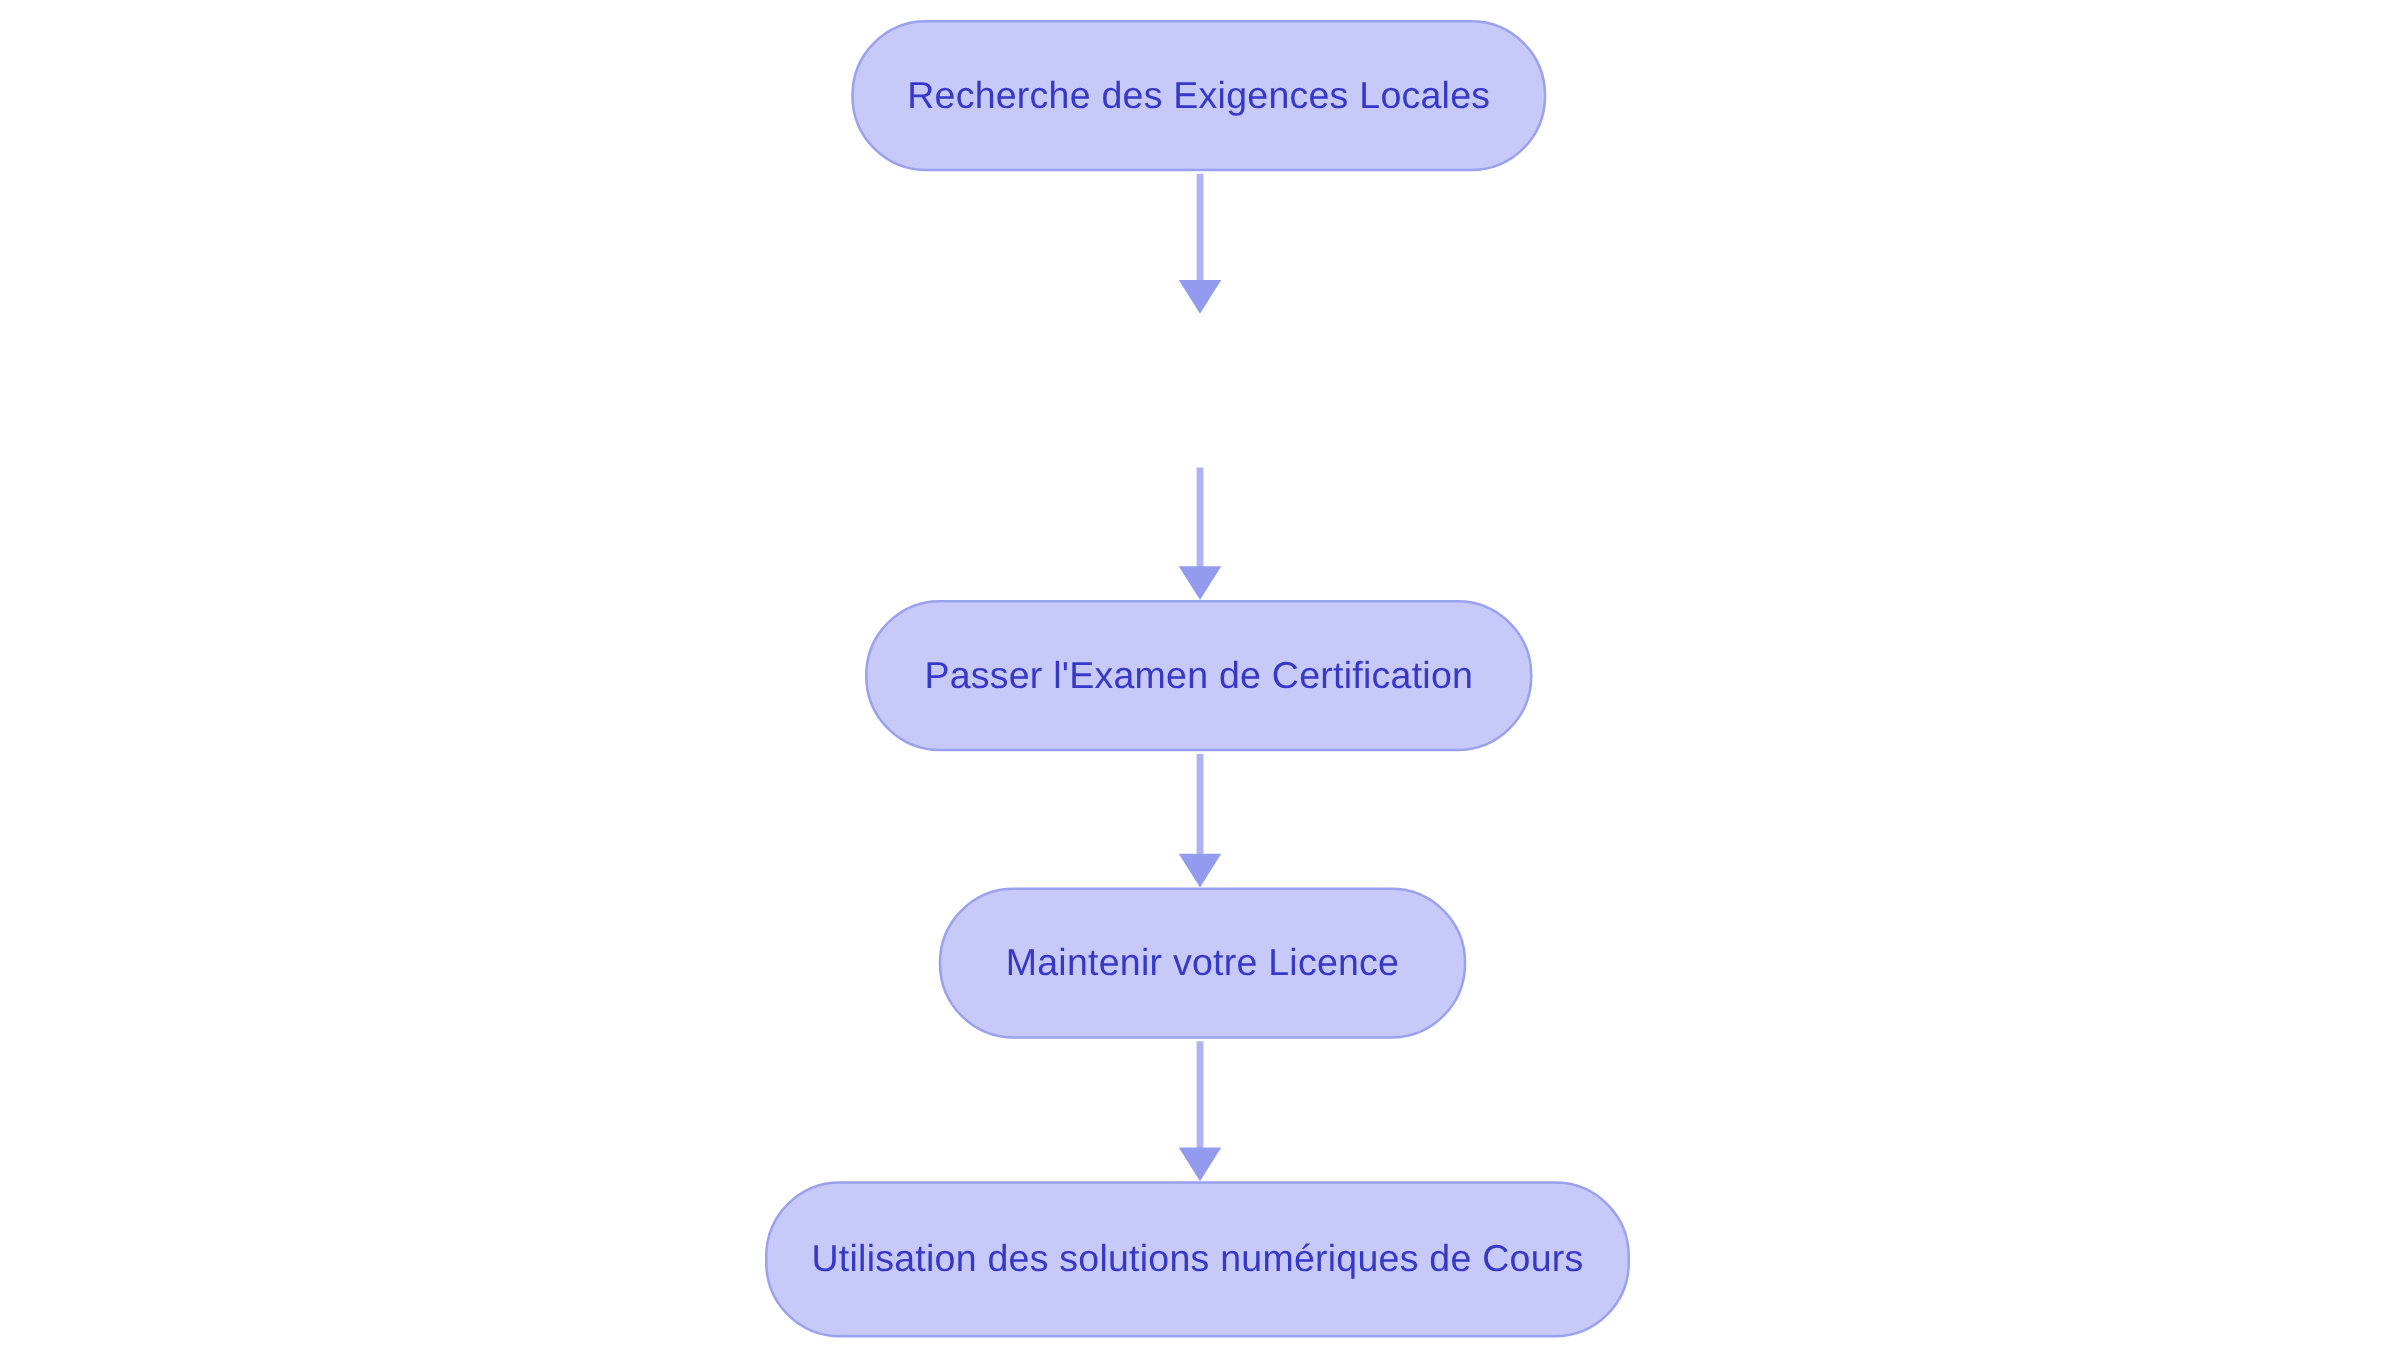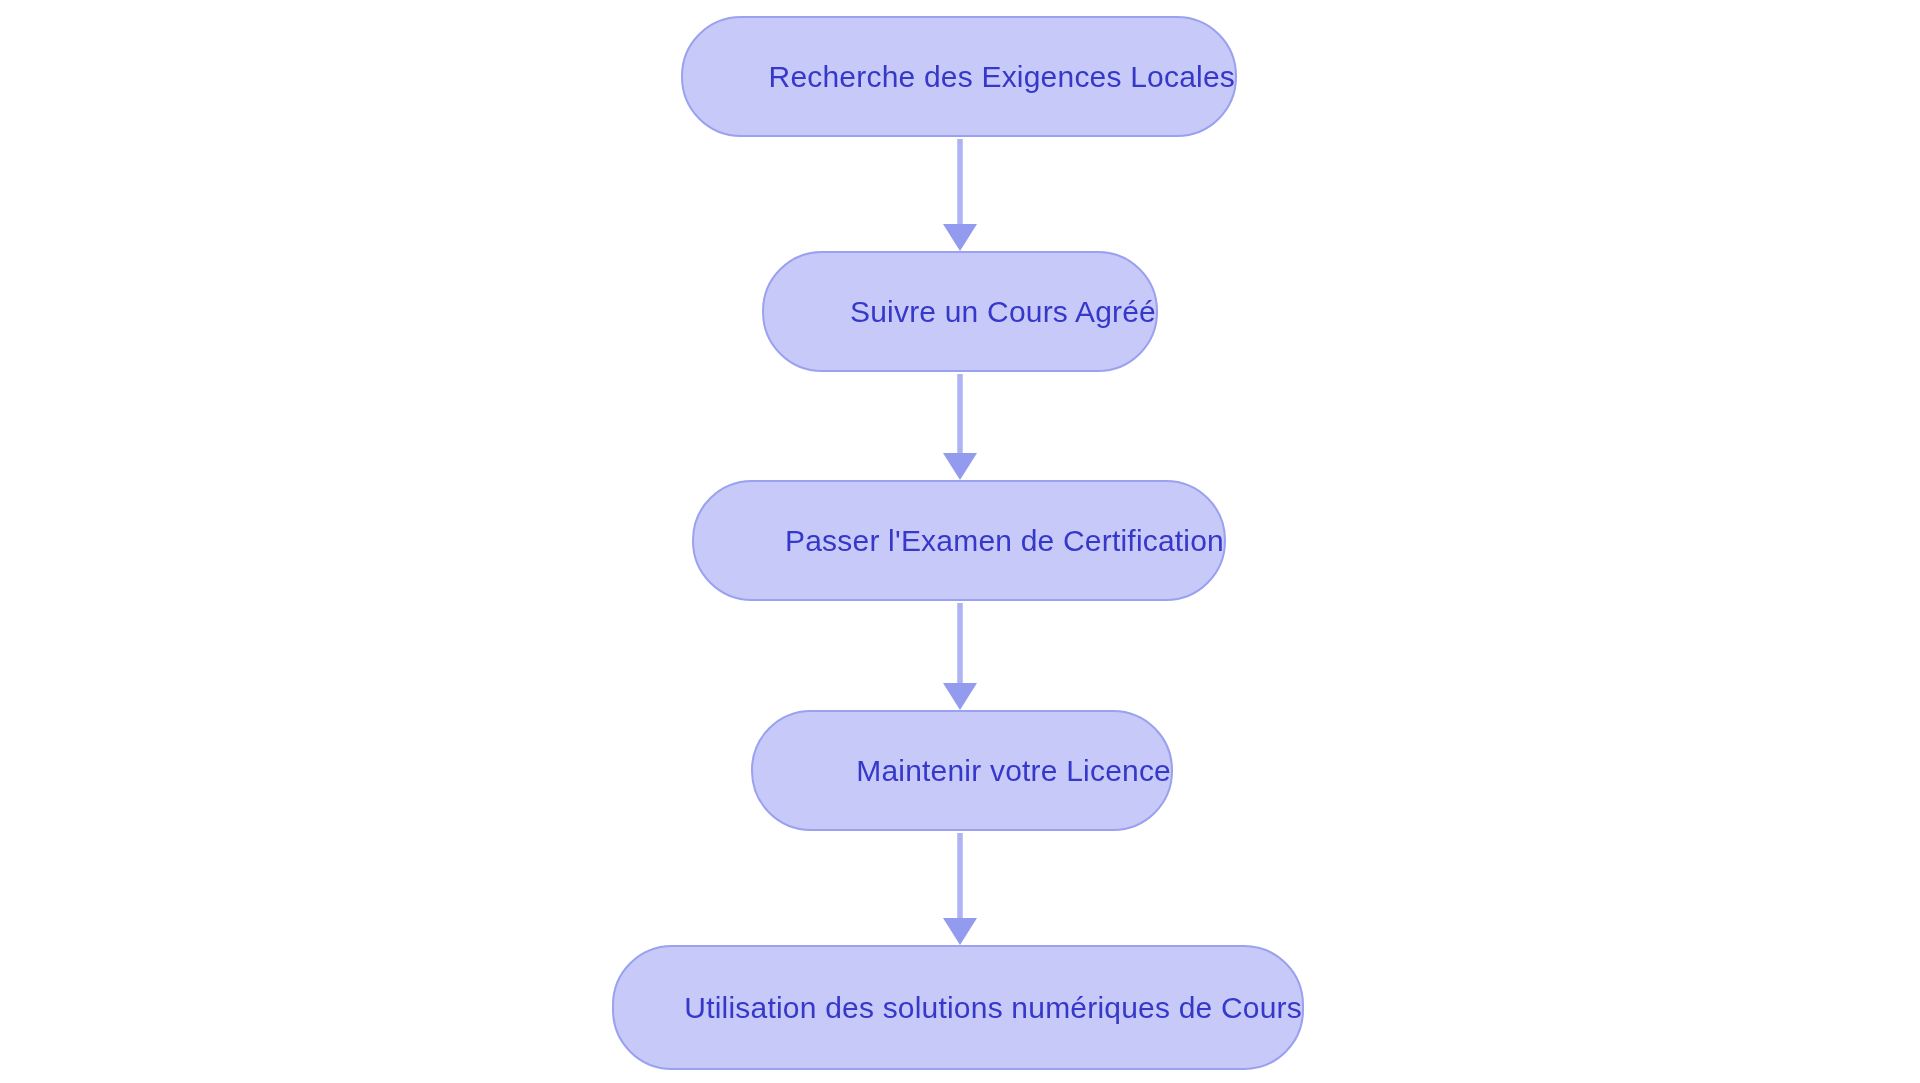--- a/index.html
+++ b/index.html
@@ -37,21 +37,21 @@
     fill: var(--edge-head);
   }
   .flow-node {
     position: absolute;
     height: 121px;
     background: var(--node-fill);
     border: 2px solid var(--node-border);
     border-radius: 60px;
     display: flex;
     align-items: center;
-    justify-content: flex-end;
+    justify-content: center;
     color: var(--node-text);
     font-size: 30px;
     letter-spacing: 0.2px;
     white-space: nowrap;
     text-align: center;
   }
   .node-1 { left: 681px; top: 16px;  width: 556px; }
   .node-2 { left: 762px; top: 251px; width: 396px; }
   .node-3 { left: 692px; top: 480px; width: 534px; }
   .node-4 { left: 751px; top: 710px; width: 422px; }
@@ -78,23 +78,20 @@
     <g class="edge">
       <line x1="960" y1="833" x2="960" y2="920"></line>
       <polygon points="943,918 977,918 960,945"></polygon>
     </g>
   </svg>
 
   <div class="flow-node node-1">
     <span>Recherche des Exigences Locales</span>
   </div>
 
-  <div class="flow-node node-2">
-    <span>Suivre un Cours Agréé</span>
-  </div>
 
   <div class="flow-node node-3">
     <span>Passer l'Examen de Certification</span>
   </div>
 
   <div class="flow-node node-4">
     <span>Maintenir votre Licence</span>
   </div>
 
   <div class="flow-node node-5">

